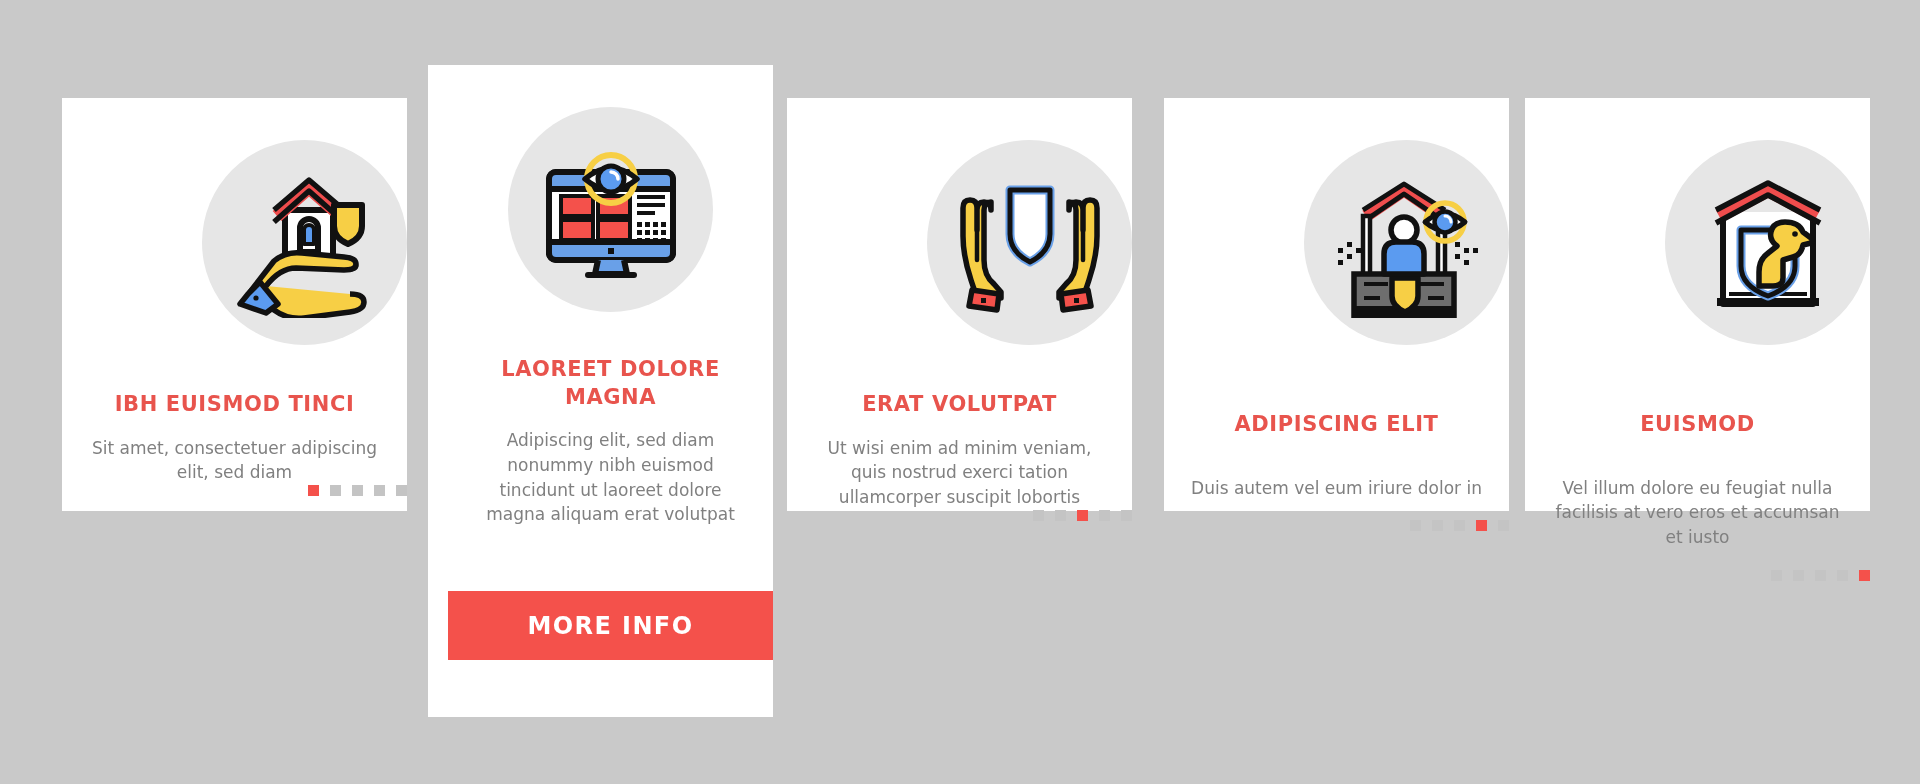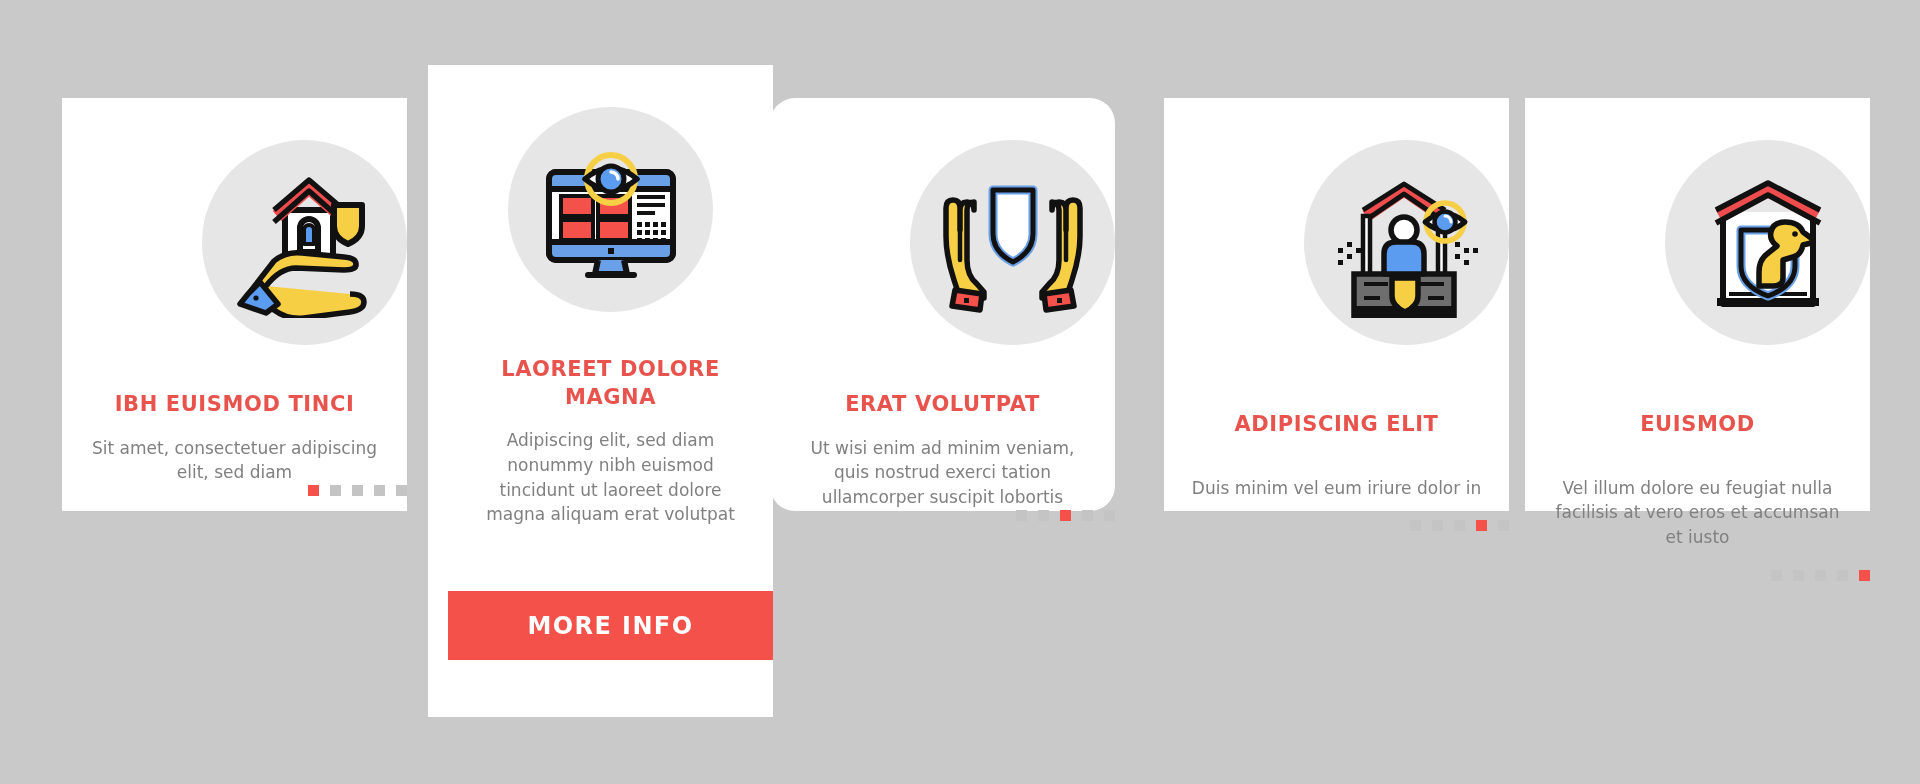--- a/index.html
+++ b/index.html
@@ -40,21 +40,21 @@
   
   .card.featured {
     top: 65px;
     height: 652px;
     width: 345px;
     padding-left: 20px;
   }
 
   .card.c1 { left: 62px; }
   .card.c2 { left: 428px; }
-  .card.c3 { left: 770px; border-radius: 25px; }
+  .card.c3 { left: 787px; }
   .card.c4 { left: 1164px; gap: 20px; }
   .card.c5 { left: 1525px; gap: 20px; }
 
   .icon-wrap {
     width: 205px;
     height: 205px;
     border-radius: 50%;
     background: #e6e6e6;
     display: flex;
     align-items: center;
@@ -287,21 +287,21 @@
         <g fill="#111111">
           <rect x="132" y="80" width="5" height="5"></rect>
             <rect x="123" y="74" width="5" height="5"></rect>
           <rect x="123" y="86" width="5" height="5"></rect>
             <rect x="132" y="92" width="5" height="5"></rect>
           <rect x="141" y="80" width="5" height="5"></rect>
         </g>
       </svg>
     </div>
     <div class="card-title">ADIPISCING ELIT</div>
-    <div class="card-body">Duis minim vel eum iriure dolor in</div>
+    <div class="card-body">Duis autem vel eum iriure dolor in</div>
     <div class="dots">
       <span class="dot"></span>
       <span class="dot"></span>
       <span class="dot"></span>
       <span class="dot active"></span>
       <span class="dot"></span>
     </div>
   </div>
 
   <div class="card standard c5">

